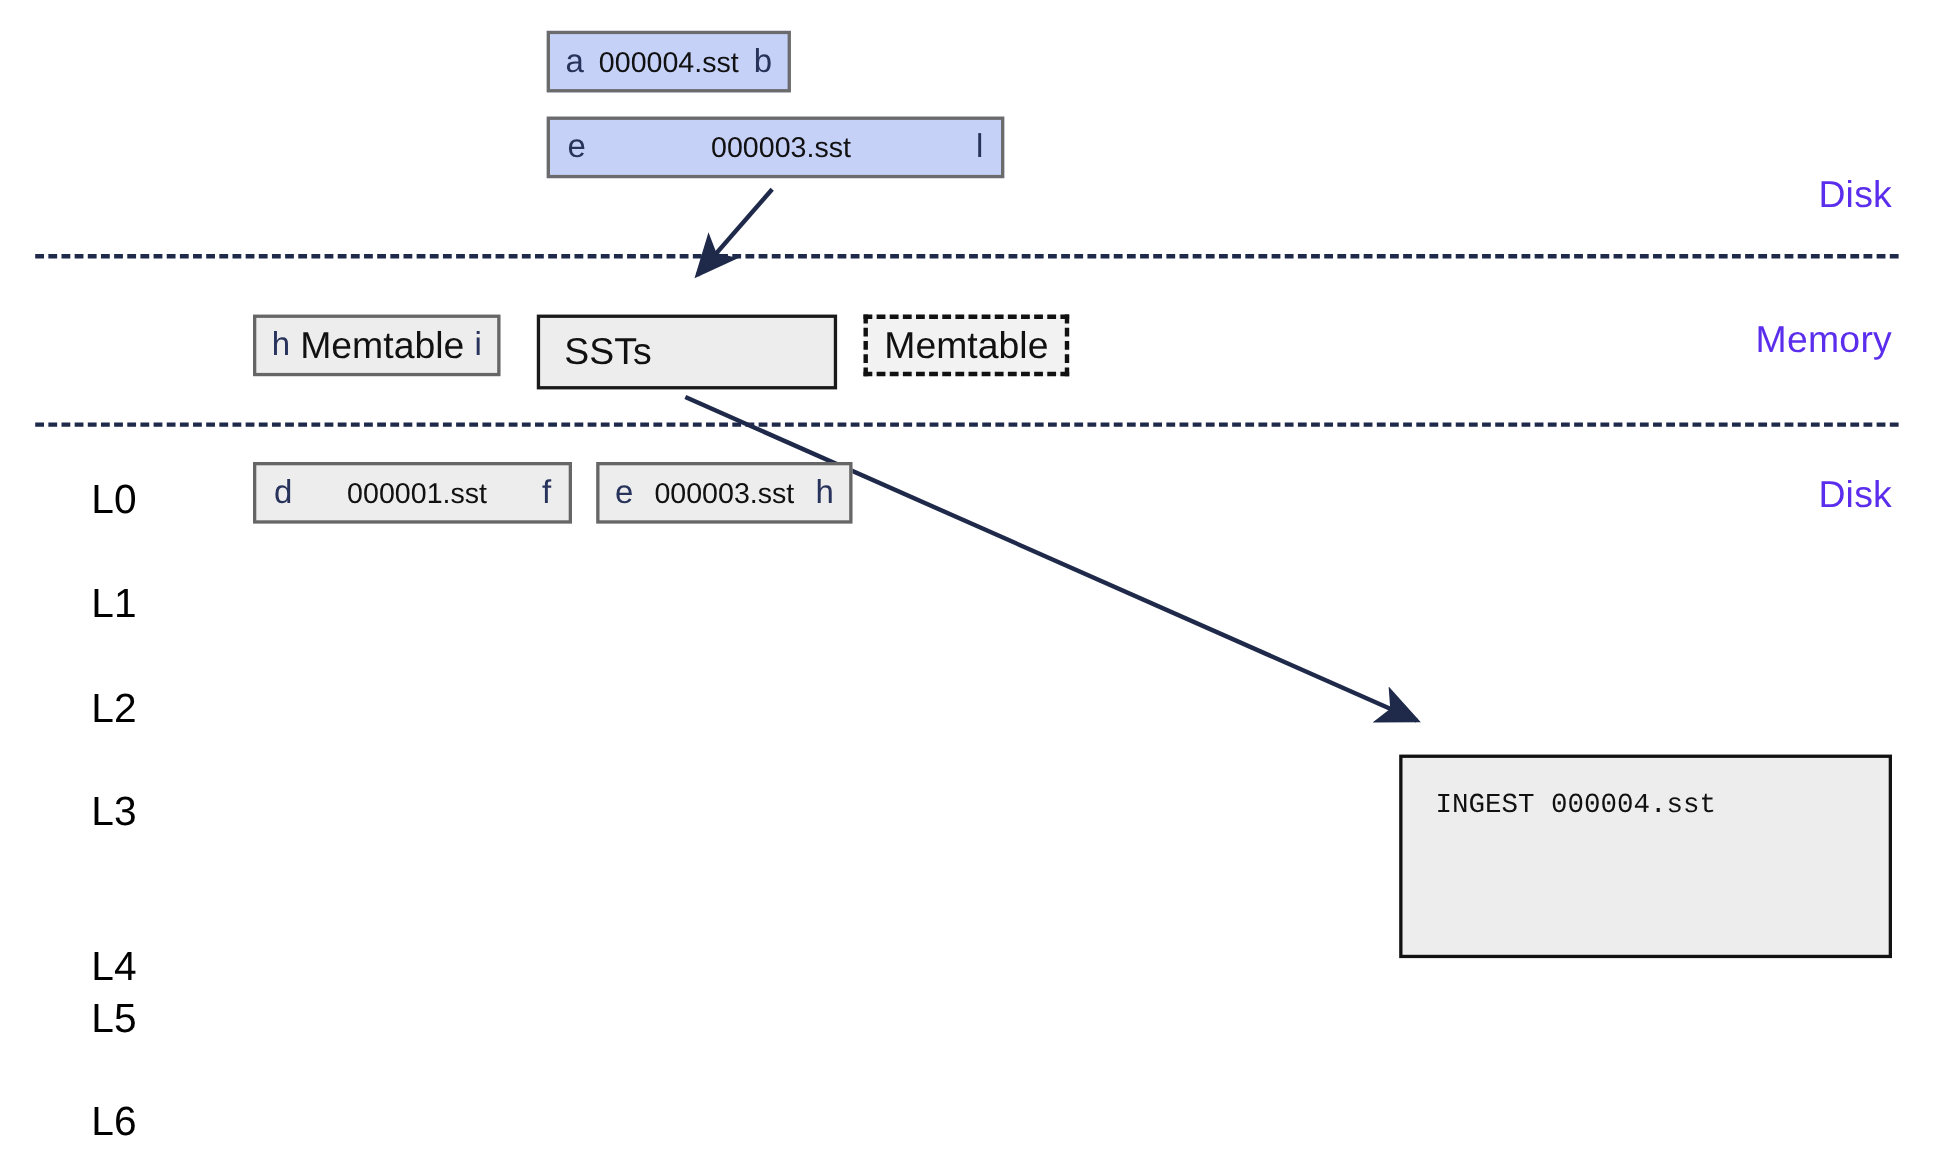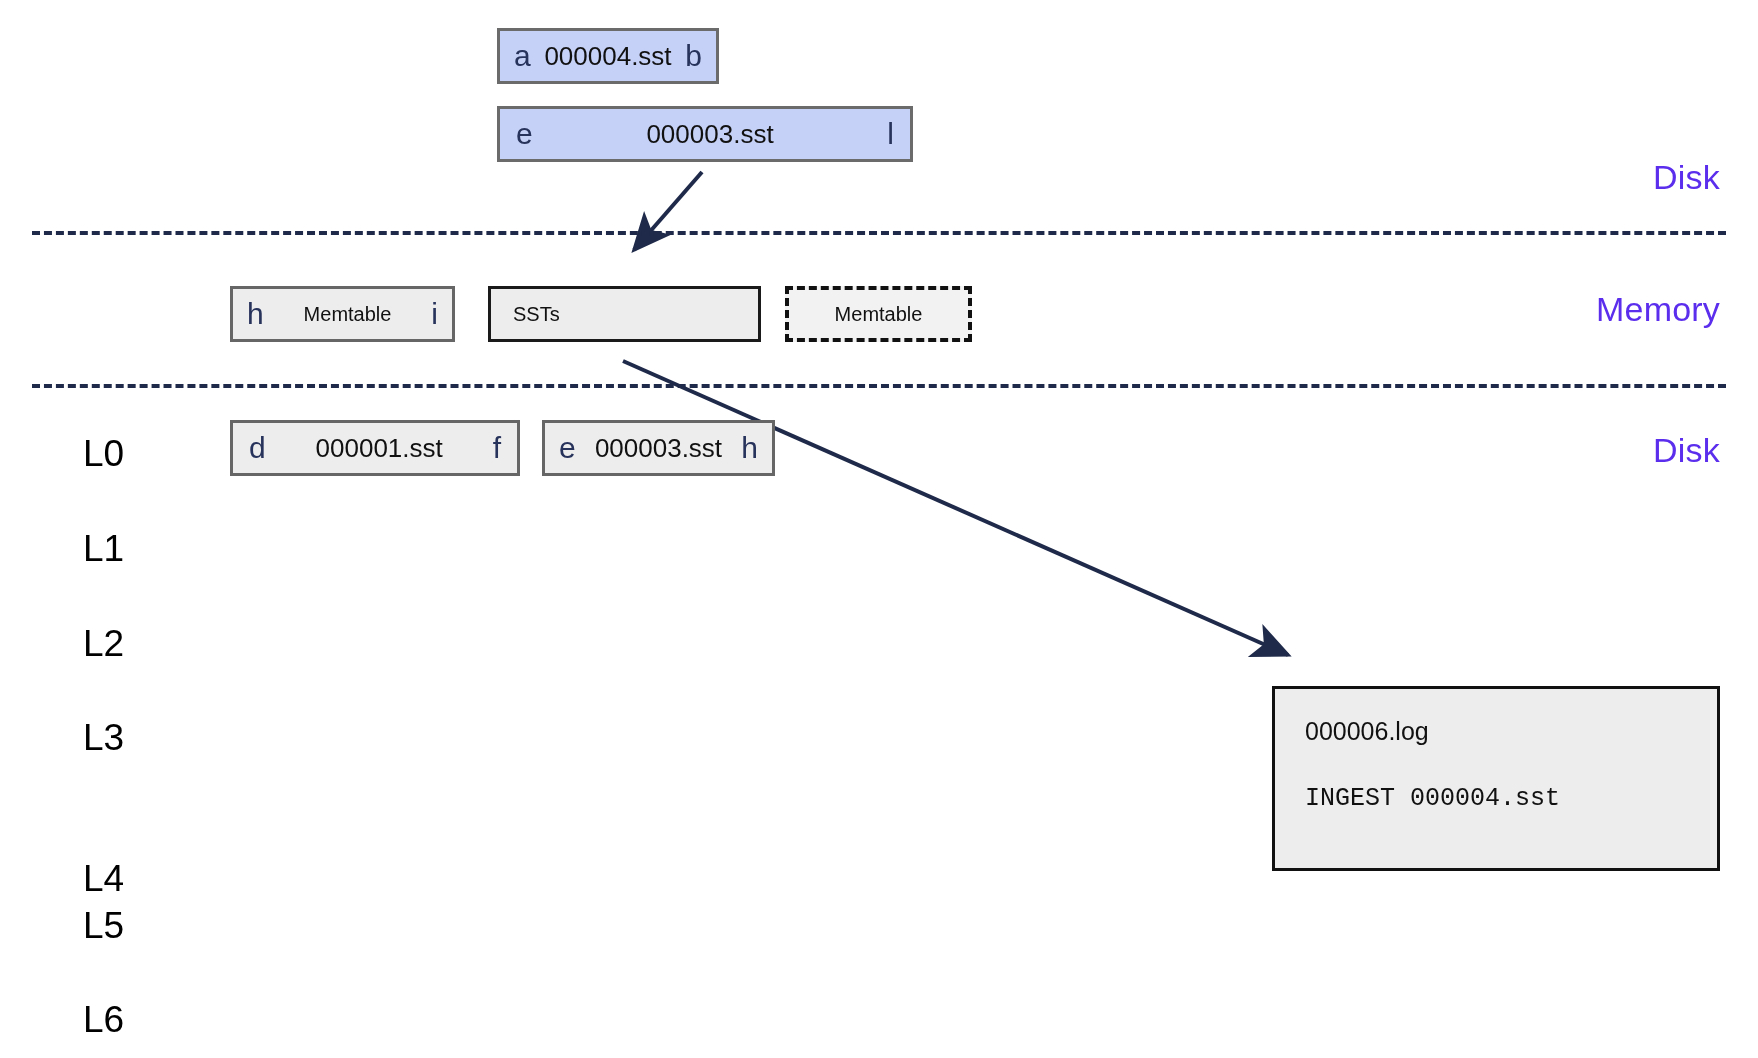--- a/index.html
+++ b/index.html
@@ -82,21 +82,21 @@
   .key {
     color: #28335c;
     font-size: 30px;
   }
   .fname {
     color: #111111;
     font-size: 26px;
   }
   .plain {
     color: #111111;
-    font-size: 20px;
+    font-size: 34px;
   }
   .spacer { flex: 1 1 auto; }
 
   .log-title {
     font-size: 25px;
     color: #111;
     margin: 0 0 38px 0;
   }
   .log-line {
     font-size: 25px;
@@ -152,21 +152,21 @@
   </div>
 
   <div class="box box-gray" style="left:230px; top:286px; width:225px; height:56px; padding:0 14px;">
     <span class="key">h</span>
     <span class="spacer"></span>
     <span class="plain">Memtable</span>
     <span class="spacer"></span>
     <span class="key">i</span>
   </div>
 
-  <div class="box box-dark" style="left:488px; top:286px; width:273px; height:56px; padding:0 22px;">
+  <div class="box box-dark" style="left:488px; top:286px; width:273px; height:68px; padding:0 22px;">
     <span class="plain">SSTs</span>
   </div>
 
   <div class="box box-dashed" style="left:785px; top:286px; width:187px; height:56px; justify-content:center;">
     <span class="plain">Memtable</span>
   </div>
 
   <div class="level-label" style="left:83px; top:435px;">L0</div>
   <div class="level-label" style="left:83px; top:530px;">L1</div>
   <div class="level-label" style="left:83px; top:625px;text-align:right;">L2</div>
@@ -185,17 +185,16 @@
 
   <div class="box box-gray" style="left:542px; top:420px; width:233px; height:56px; padding:0 14px;">
     <span class="key">e</span>
     <span class="spacer"></span>
     <span class="fname">000003.sst</span>
     <span class="spacer"></span>
     <span class="key">h</span>
   </div>
 
   <div class="box box-log" style="left:1272px; top:686px; width:448px; height:185px;">
-    <div class="log-title">000006.log</div>
     <div class="log-line">INGEST 000004.sst</div>
   </div>
 
 </div>
 
 </body></html>

